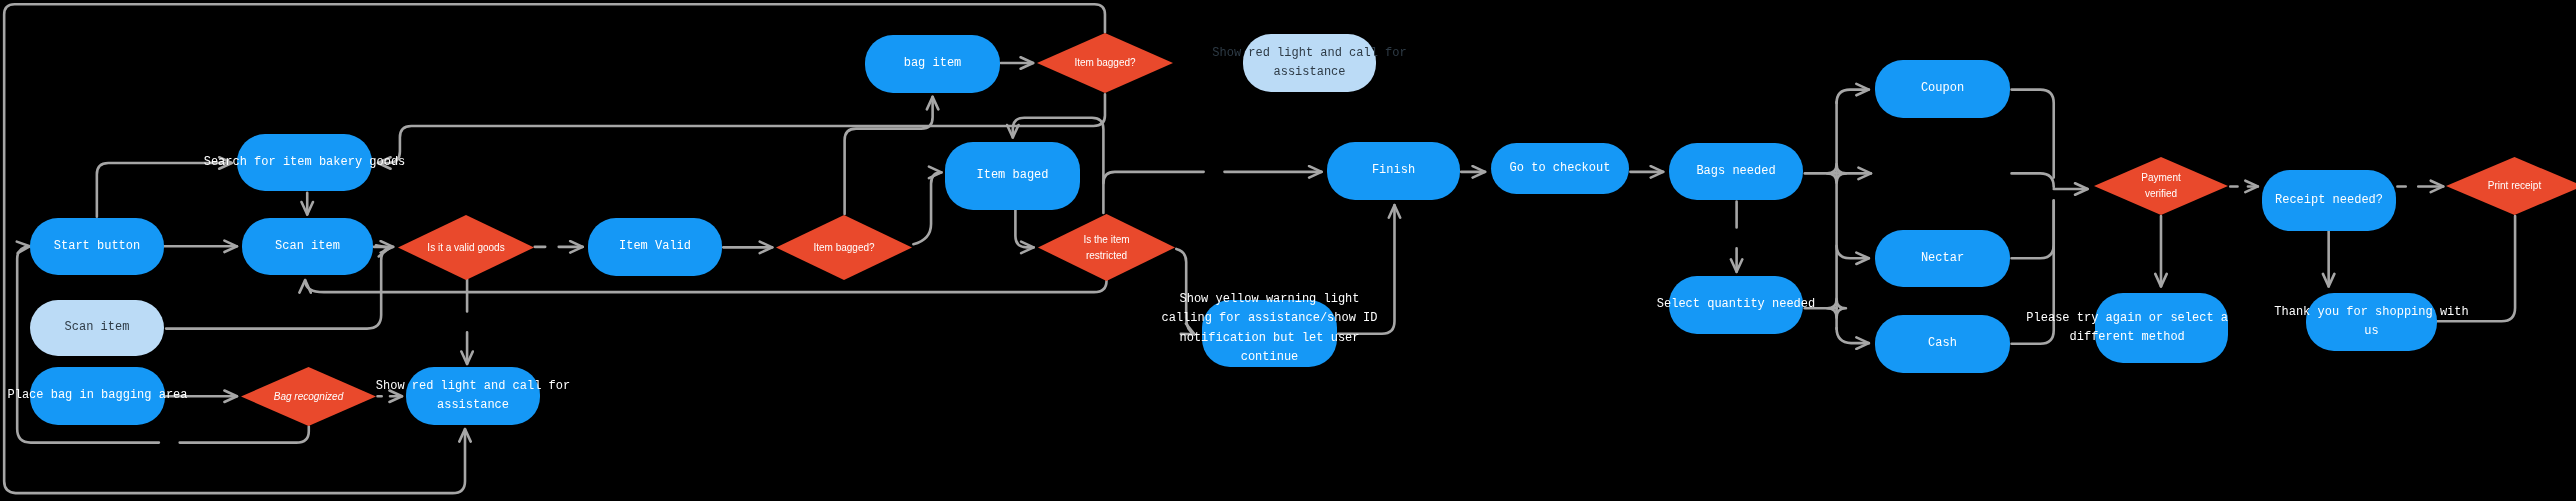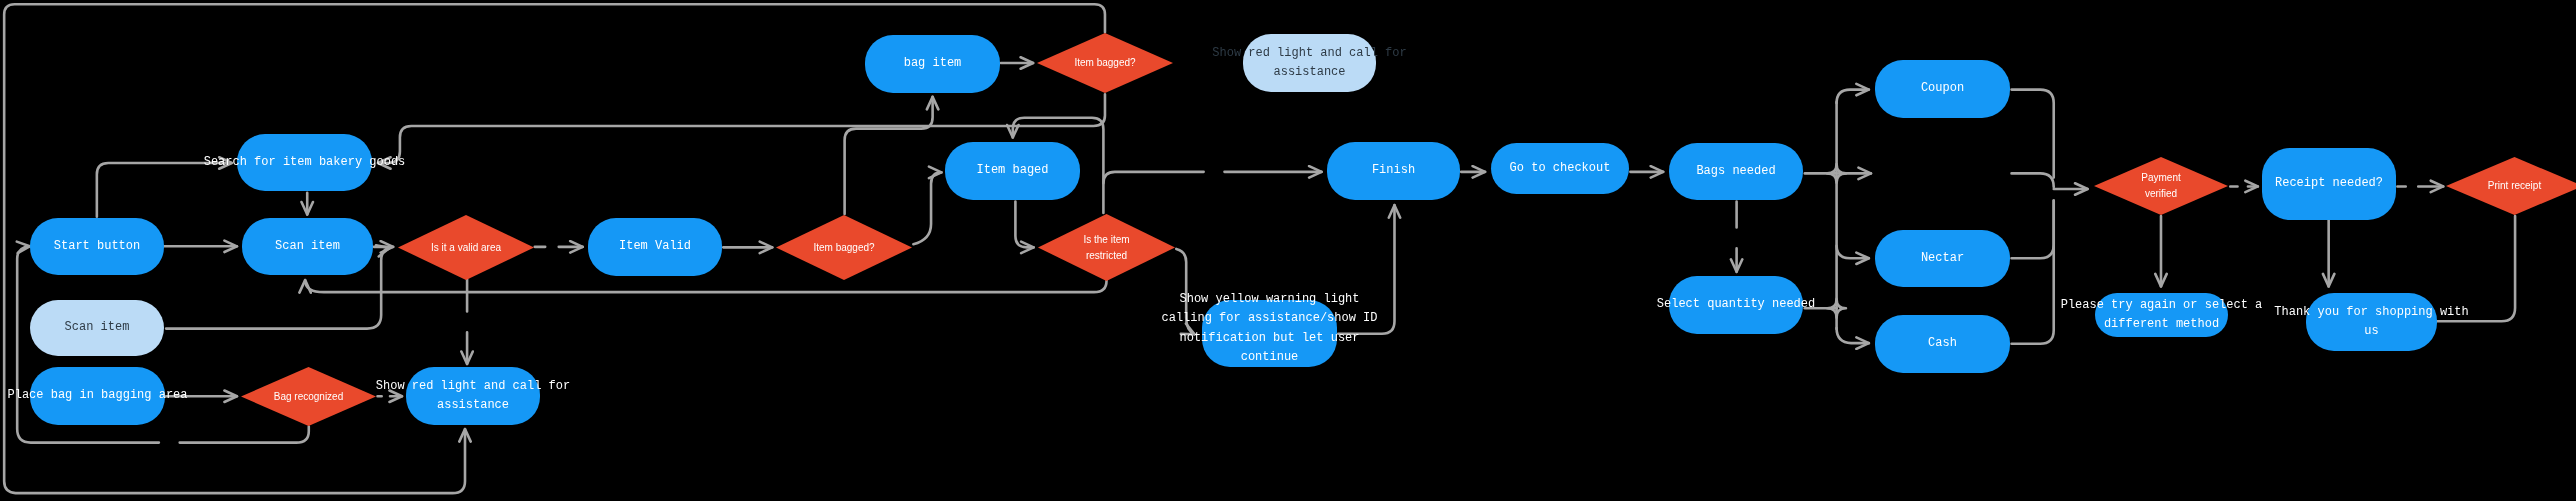--- a/index.html
+++ b/index.html
@@ -73,45 +73,45 @@
       </g>
   </svg>
   <div id="nodes">
       <div class="node rect" style="left: 30px; top: 218px; width: 134px; height: 57px;"><span class="label">Start button</span></div>
       <div class="node rect" style="left: 242px; top: 218px; width: 131px; height: 57px;"><span class="label">Scan item</span></div>
       <div class="node rect light" style="left: 30px; top: 300px; width: 134px; height: 56px;"><span class="label">Scan item</span></div>
       <div class="node rect" style="left: 30px; top: 367px; width: 135px; height: 58px;"><span class="label">Place bag in bagging area</span></div>
       <div class="node rect" style="left: 237px; top: 134px; width: 135px; height: 57px;"><span class="label">Search for item bakery goods</span></div>
       <div class="node rect" style="left: 588px; top: 218px; width: 134px; height: 58px; text-align: center;"><span class="label">Item Valid</span></div>
       <div class="node rect" style="left: 865px; top: 35px; width: 135px; height: 58px;"><span class="label">bag item</span></div>
-      <div class="node rect" style="left: 945px; top: 142px; width: 135px; height: 58px;"><span class="label">Item baged</span></div>
+      <div class="node rect" style="left: 945px; top: 142px; width: 135px; height: 68px;"><span class="label">Item baged</span></div>
       <div class="node rect light" style="left: 1243px; top: 34px; width: 133px; height: 58px;"><span class="label">Show red light and call for
 assistance</span></div>
       <div class="node rect" style="left: 1202px; top: 300px; width: 135px; height: 67px; align-items: flex-end;"><span class="label">Show yellow warning light
 calling for assistance/show ID
 notification but let user
 continue</span></div>
       <div class="node rect" style="left: 1327px; top: 142px; width: 133px; height: 58px;"><span class="label">Finish</span></div>
       <div class="node rect" style="left: 1491px; top: 143px; width: 138px; height: 51px;"><span class="label">Go to checkout</span></div>
       <div class="node rect" style="left: 1669px; top: 143px; width: 134px; height: 57px;"><span class="label">Bags needed</span></div>
       <div class="node rect" style="left: 1669px; top: 276px; width: 134px; height: 58px;"><span class="label">Select quantity needed</span></div>
       <div class="node rect" style="left: 1875px; top: 60px; width: 135px; height: 58px;"><span class="label">Coupon</span></div>
       <div class="node rect" style="left: 1875px; top: 230px; width: 135px; height: 57px;"><span class="label">Nectar</span></div>
       <div class="node rect" style="left: 1875px; top: 315px; width: 135px; height: 58px;"><span class="label">Cash</span></div>
-      <div class="node rect" style="left: 2262px; top: 148px; width: 134px; height: 72px;"><span class="label">Receipt needed?</span></div>
-      <div class="node rect" style="left: 2095px; top: 293px; width: 133px; height: 44px;"><span class="label">Please try again or select a
+      <div class="node rect" style="left: 2262px; top: 170px; width: 134px; height: 61px;"><span class="label">Receipt needed?</span></div>
+      <div class="node rect" style="left: 2095px; top: 293px; width: 133px; height: 70px; justify-content: flex-end;"><span class="label">Please try again or select a
 different method</span></div>
       <div class="node rect" style="left: 2265px; top: 293px; width: 131px; height: 58px; margin-left: 41px;"><span class="label">Thank you for shopping with
 us</span></div>
       <div class="node rect" style="left: 406px; top: 367px; width: 134px; height: 58px;"><span class="label">Show red light and call for
 assistance</span></div>
-      <div class="node diamond" style="left: 398px; top: 215px; width: 136px; height: 65px;"><span class="label">Is it a valid area</span></div>
+      <div class="node diamond" style="left: 398px; top: 215px; width: 136px; height: 65px;"><span class="label">Is it a valid goods</span></div>
       <div class="node diamond" style="left: 776px; top: 215px; width: 136px; height: 65px;"><span class="label">Item bagged?</span></div>
       <div class="node diamond" style="left: 1037px; top: 33px; width: 136px; height: 60px;"><span class="label">Item bagged?</span></div>
       <div class="node diamond" style="left: 1038px; top: 214px; width: 137px; height: 67px;"><span class="label">Is the item
 restricted</span></div>
-      <div class="node diamond" style="left: 241px; top: 367px; width: 135px; height: 59px;"><span class="label">Bag recognized</span></div>
+      <div class="node diamond" style="left: 241px; top: 367px; width: 135px; height: 59px; font-style: italic;"><span class="label">Bag recognized</span></div>
       <div class="node diamond" style="left: 2094px; top: 157px; width: 134px; height: 58px;"><span class="label">Payment
 verified</span></div>
       <div class="node diamond" style="left: 2446px; top: 157px; width: 137px; height: 58px;"><span class="label">Print receipt</span></div>
     </div>
 </div>
 
 
 </body></html>

